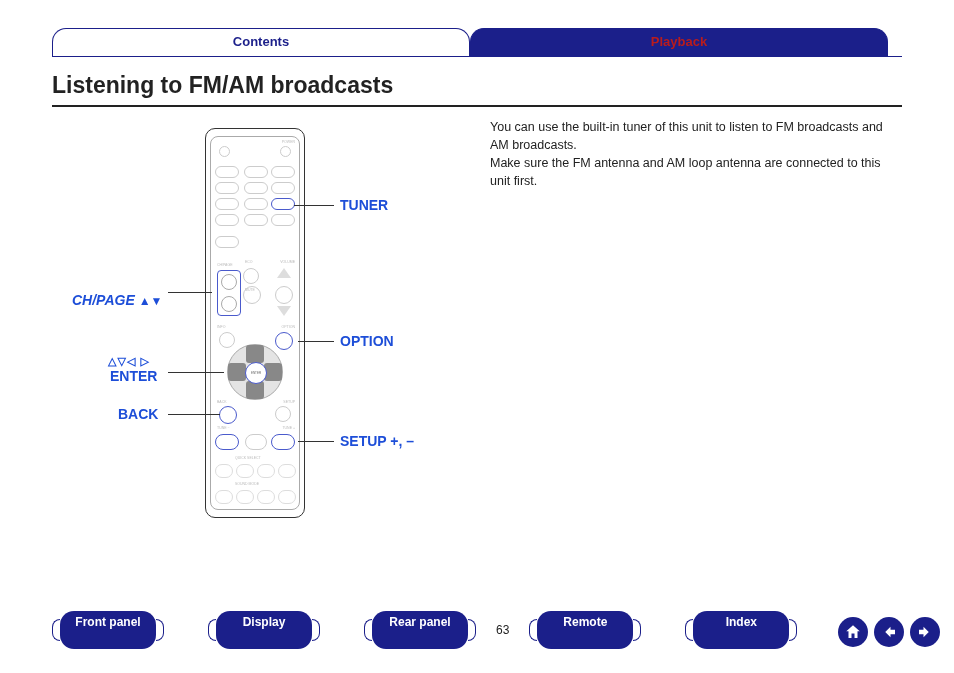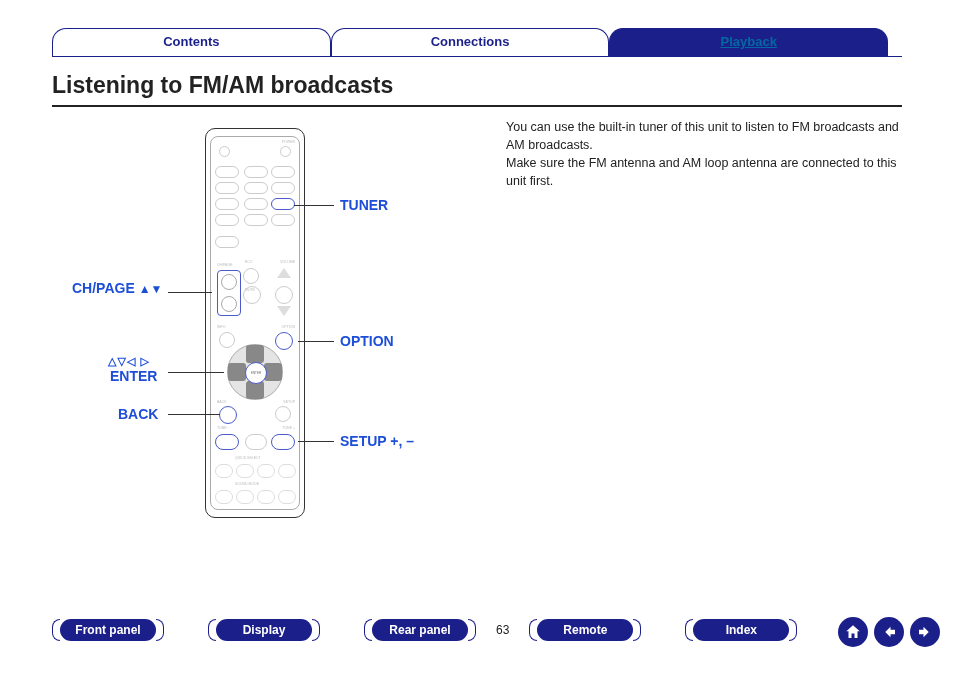--- a/index.html
+++ b/index.html
@@ -38,22 +38,21 @@
     left: 0; right: 0; top: 0; bottom: 0;
     border-top: 1.2px solid #1b1f8a;
     border-left: 1.2px solid #1b1f8a;
     border-right: 1.2px solid #1b1f8a;
     border-top-left-radius: 14px;
     border-top-right-radius: 14px;
     background: #fff;
     z-index: -1;
   }
   .tab.active {
-    color: #0369a1;
-    text-decoration: underline;
+    color: #b91c1c;
   }
   .tab.active::before {
     background: #1b1f8a;
   }
   .tab-baseline {
     position: absolute;
     left: 52px; right: 52px; top: 56px;
     border-bottom: 1.2px solid #1b1f8a;
   }
 
@@ -70,21 +69,20 @@
 
   
   .body-text {
     position: absolute;
     left: 490px;
     right: 54px;
     top: 118px;
     font-size: 12.5px;
     line-height: 1.45;
     color: #222;
-    margin-left: 16px;
   }
 
   
   .remote-wrap {
     position: absolute;
     left: 205px;
     top: 128px;
     width: 100px;
     height: 390px;
   }
@@ -127,21 +125,21 @@
     align-items: center;
     gap: 0;
     width: 850px;
   }
   .pill {
     background: #1b1f8a;
     color: #fff;
     font-size: 12px;
     font-weight: bold;
     border-radius: 14px;
-    height: 22px;
+    height: 38px;
     line-height: 22px;
     text-align: center;
     cursor: pointer;
     width: 96px;
     position: relative;
   }
   .pill-group { display:flex; align-items:center; }
   .pill-segment-left, .pill-segment-right {
     display:inline-block; height:22px; width:8px; background:#fff; border:1px solid #1b1f8a; box-sizing:border-box;
   }
@@ -199,21 +197,20 @@
   .mute-circ { position:absolute; right:12px; top:158px; width:16px; height:16px; border:1px solid #ccc; border-radius:50%; }
 
   
   .tiny-circle { position:absolute; width:9px; height:9px; border:1px solid #ccc; border-radius:50%; }
 </style>
 </head>
 <body>
 
 <div class="top-tabs">
   <div class="tab"><span>Contents</span></div>
-  <div class="tab"><span>Connections</span></div>
   <div class="tab active"><span>Playback</span></div>
 </div>
 <div class="tab-baseline"></div>
 
 <div class="title">Listening to FM/AM broadcasts</div>
 
 <div class="body-text">
   <div>You can use the built-in tuner of this unit to listen to FM broadcasts and AM broadcasts.</div>
   <div>Make sure the FM antenna and AM loop antenna are connected to this unit first.</div>
 </div>
@@ -303,21 +300,21 @@
     <div class="mini-pill" style="left:21px; width:16px;"></div>
     <div class="mini-pill" style="left:42px; width:16px;"></div>
     <div class="mini-pill" style="left:63px; width:16px;"></div>
   </div>
 </div>
 
 <div class="callout-line" style="left:294px; top:205px; width:40px;"></div>
 <div class="callout" style="left:340px; top:197px;">TUNER</div>
 
 <div class="callout-line" style="left:168px; top:292px; width:44px;"></div>
-<div class="callout" style="left:72px; top:280px;">
+<div class="callout" style="left:72px; top:292px;font-style:italic;">
   <span>CH/PAGE</span> <span style="font-size:12px;">▲▼</span>
 </div>
 
 <div class="callout-line" style="left:298px; top:341px; width:36px;"></div>
 <div class="callout" style="left:340px; top:333px;">OPTION</div>
 
 <div class="callout-line" style="left:168px; top:372px; width:56px;"></div>
 <div class="callout" style="left:108px; top:352px;"><span class="arrows">△▽◁ ▷</span></div>
 <div class="callout" style="left:110px; top:368px;">ENTER</div>
 

